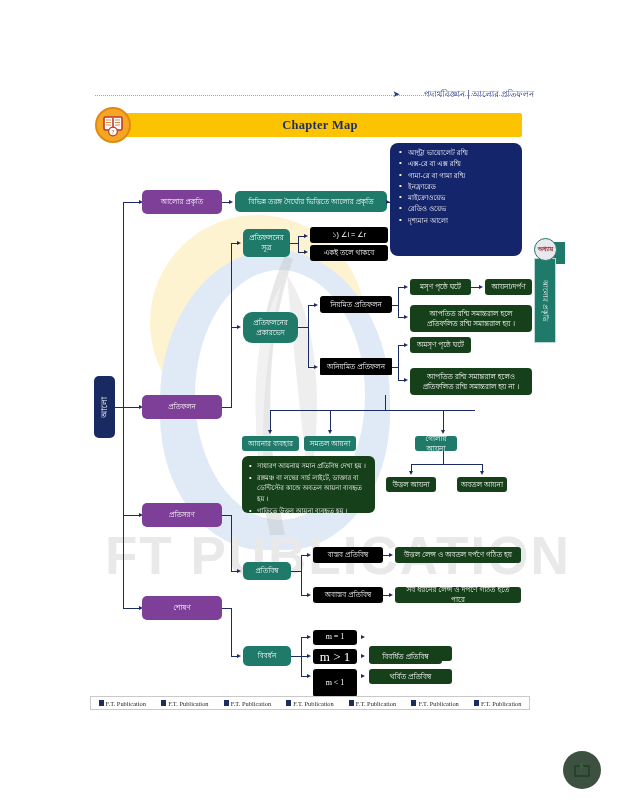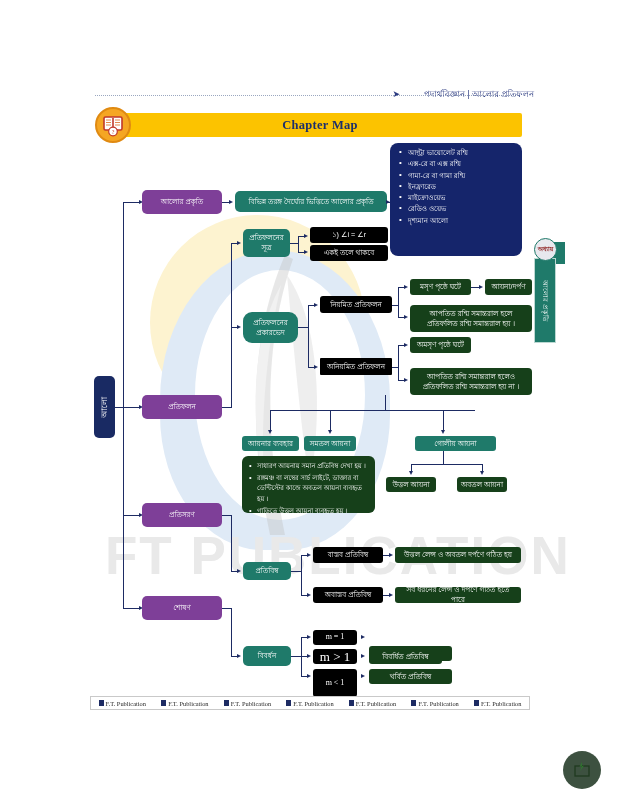--- a/index.html
+++ b/index.html
@@ -345,21 +345,21 @@
 <div class="arrow-dn" style="left:327.5px; top:430px;"></div>
 <div class="ln lv" style="left:443px; top:410px; height:22px;"></div>
 <div class="arrow-dn" style="left:440.5px; top:430px;"></div>
 
 <div class="node n-teal" style="left:242px; top:436px; width:57px; height:15px; border-radius:3px;">
   <span>আয়নার ব্যবহার</span>
 </div>
 <div class="node n-teal" style="left:304px; top:436px; width:52px; height:15px; border-radius:3px;">
   <span>সমতল আয়না</span>
 </div>
-<div class="node n-teal" style="left:415px; top:436px; width:81px; height:15px; border-radius:3px;">
+<div class="node n-teal" style="left:415px; top:436px; width:42px; height:15px; border-radius:3px;">
   <span>গোলীয় আয়না</span>
 </div>
 
 <div class="ln lv" style="left:443px; top:451px; height:13px;"></div>
 <div class="ln lh" style="left:411px; top:464px; width:71px;"></div>
 <div class="ln lv" style="left:411px; top:464px; height:9px;"></div>
 <div class="arrow-dn" style="left:408.5px; top:471px;"></div>
 <div class="ln lv" style="left:482px; top:464px; height:9px;"></div>
 <div class="arrow-dn" style="left:479.5px; top:471px;"></div>
 

